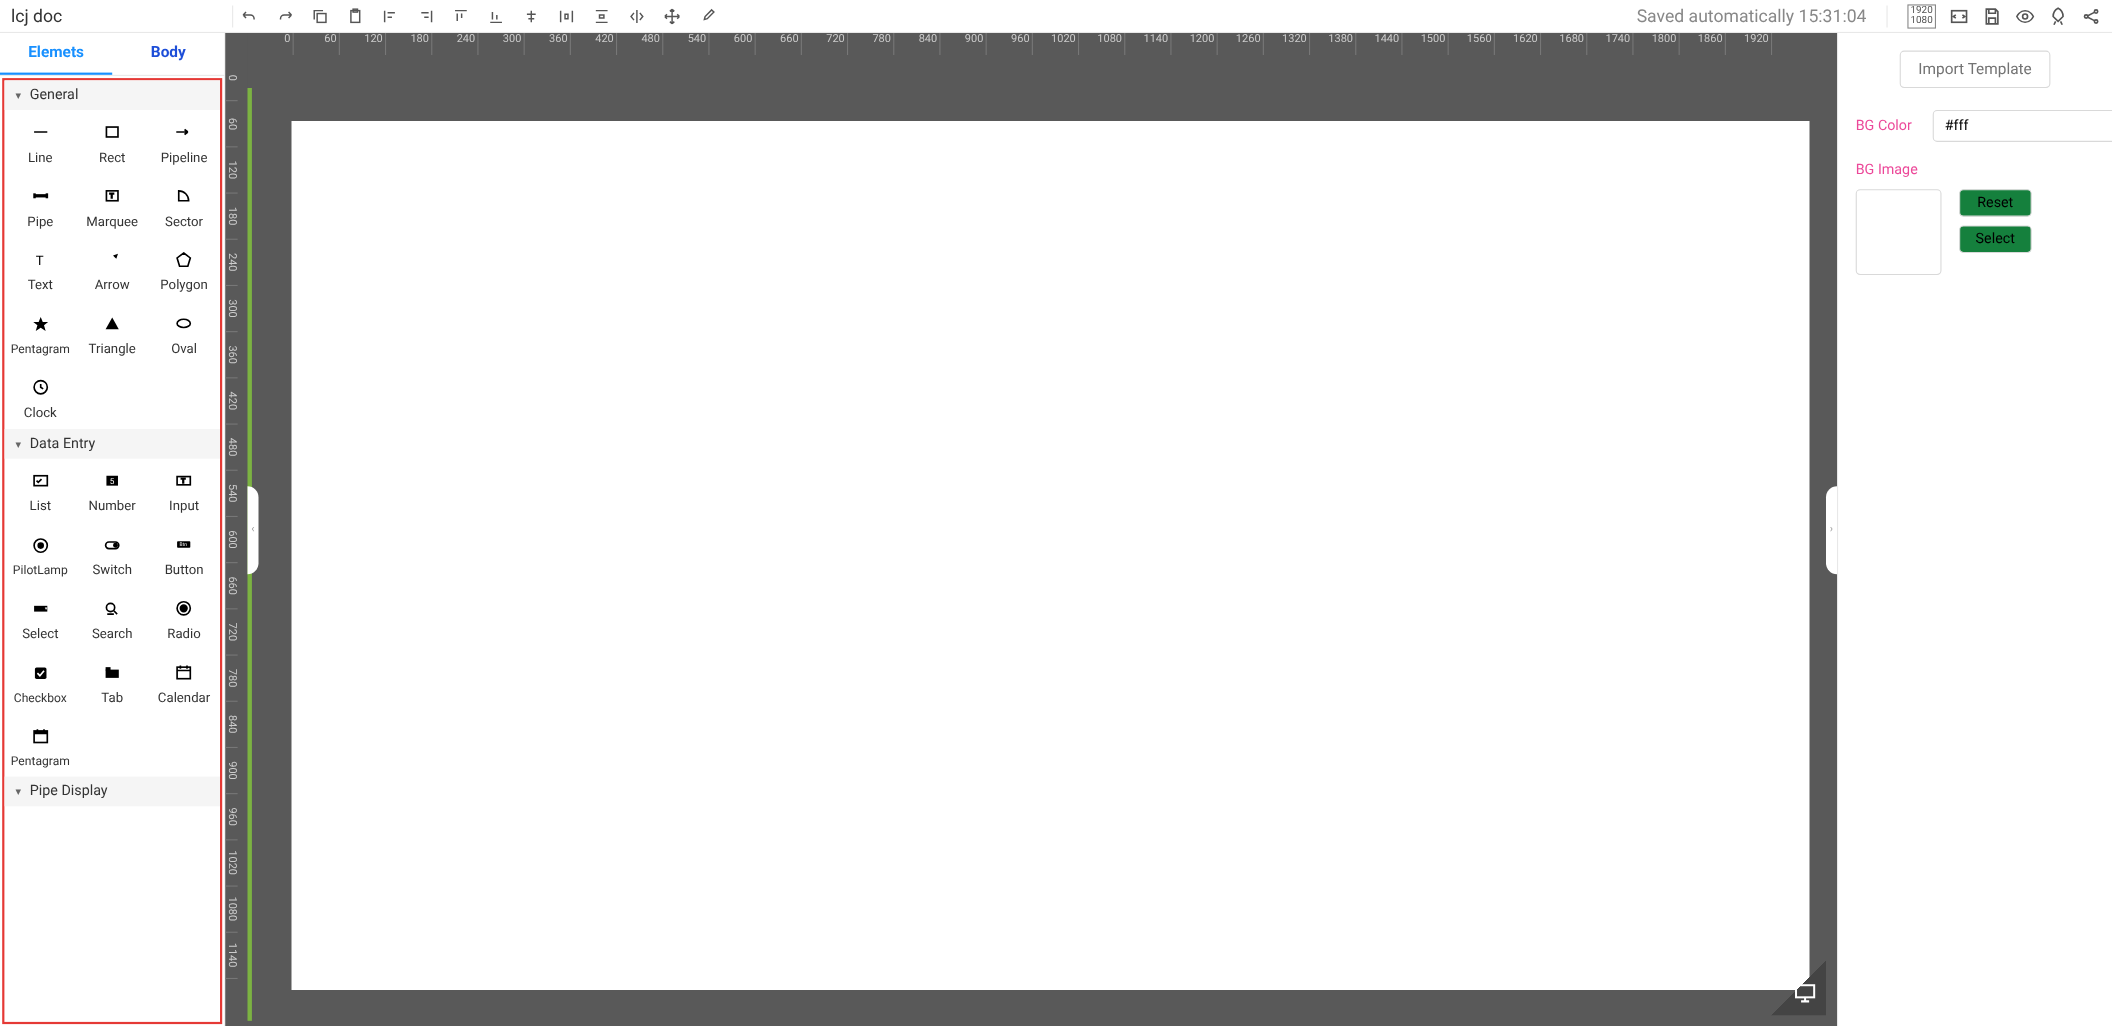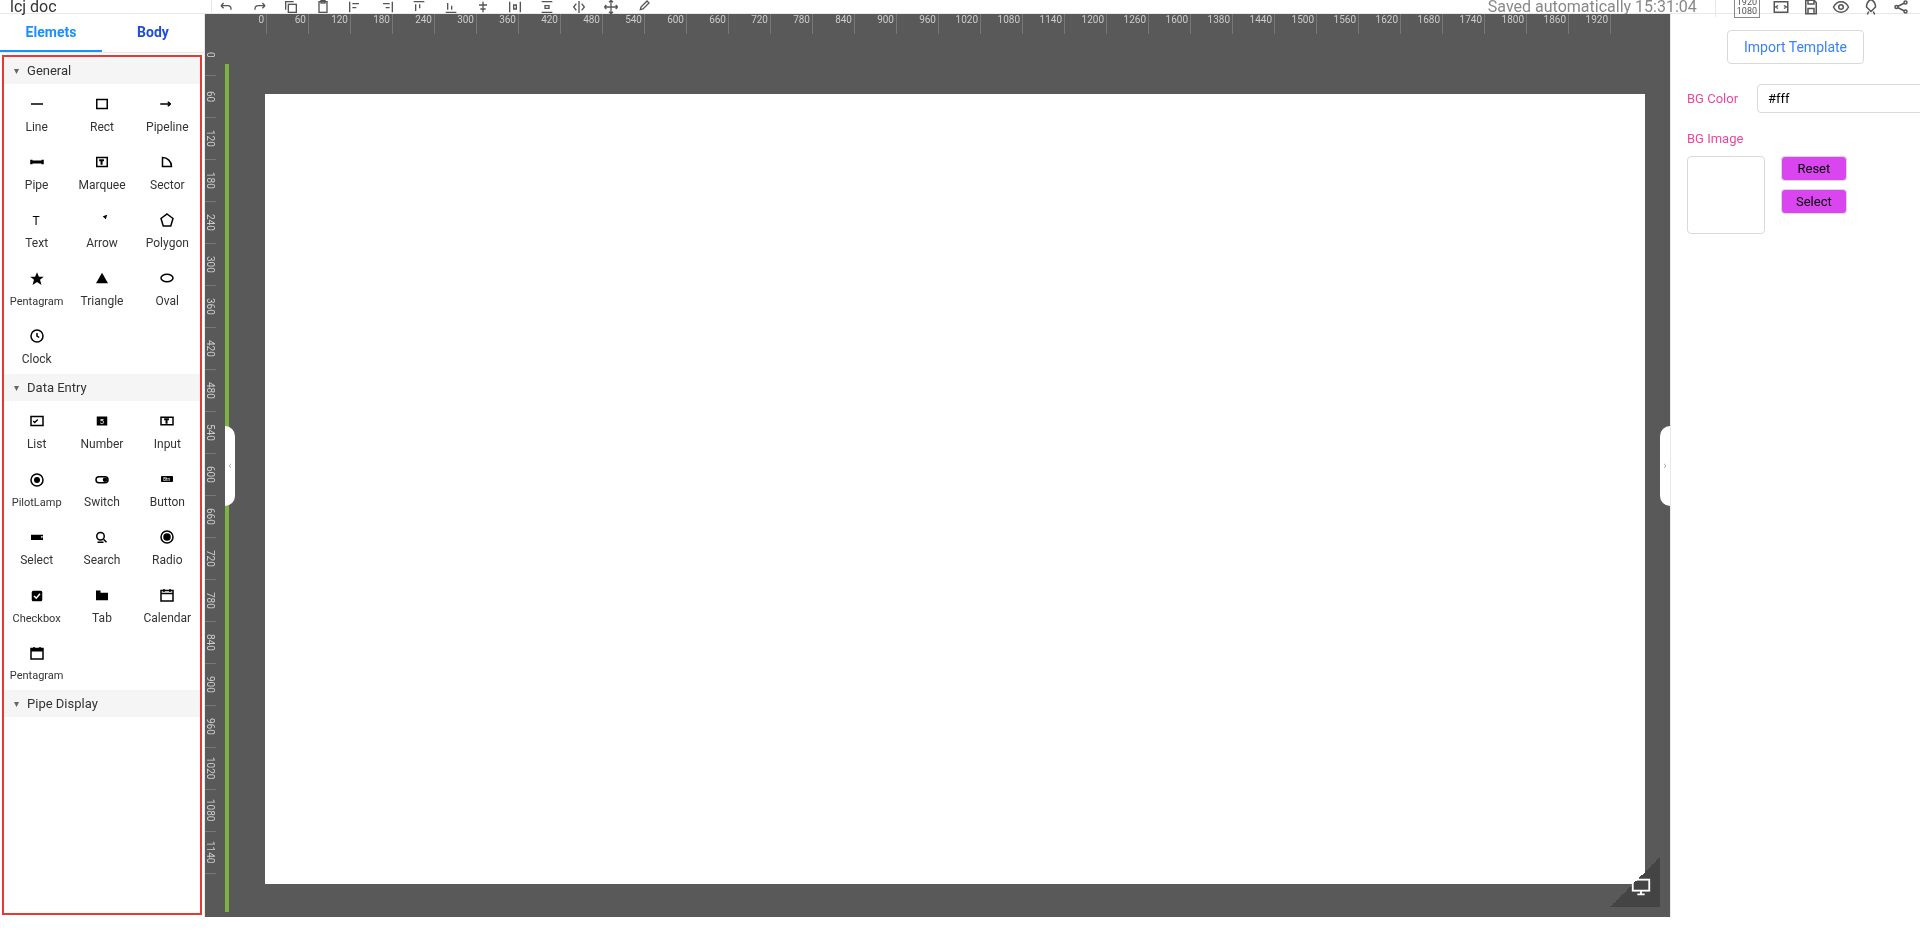--- a/index.html
+++ b/index.html
@@ -1,19 +1,19 @@
 <!DOCTYPE html>
 <html><head>
 <meta charset="utf-8">
 <style>
 * { box-sizing: border-box; margin: 0; padding: 0; font-family: -apple-system, BlinkMacSystemFont, "Segoe UI", Roboto, sans-serif; }
 body { width: 1920px; height: 933px; overflow: hidden; background: #fff; }
 
 
-.topbar { height: 14px; border-bottom: 1px solid #e8e8e8; display: flex; align-items: center; padding: 0 10px; }
+.topbar { height: 30px; border-bottom: 1px solid #e8e8e8; display: flex; align-items: center; padding: 0 10px; }
 .doc-title { font-size: 16px; color: #333; width: 195px; }
 .topbar-sep { width: 1px; height: 20px; background: #e8e8e8; margin: 0 6px; }
 .toolbar-buttons { display: flex; align-items: center; gap: 14px; }
 .toolbar-buttons .tb-btn { width: 18px; height: 18px; display: flex; align-items: center; justify-content: center; color: #555; cursor: pointer; }
 .toolbar-buttons .tb-btn svg { width: 16px; height: 16px; }
 .topbar-right { margin-left: auto; display: flex; align-items: center; gap: 12px; }
 .save-status { font-size: 16px; color: #888; }
 .topbar-right .tb-btn { width: 18px; height: 18px; display: flex; align-items: center; justify-content: center; color: #555; cursor: pointer; }
 .topbar-right .tb-btn svg { width: 18px; height: 18px; }
 .dim-badge { border: 1px solid #888; font-size: 9px; padding: 1px 2px; color: #555; line-height: 1; }
@@ -51,28 +51,28 @@
 .ruler-corner { position: absolute; top: 0; left: 0; width: 20px; height: 20px; background: #595959; }
 .green-bar { position: absolute; left: 20px; top: 50px; bottom: 5px; width: 4px; background: #7cb342; }
 .collapse-handle-left { position: absolute; left: 20px; top: 50%; transform: translateY(-50%); width: 10px; height: 80px; background: #fff; border-radius: 0 10px 10px 0; display: flex; align-items: center; justify-content: center; font-size: 10px; color: #999; cursor: pointer; }
 .canvas-white { position: absolute; left: 60px; top: 80px; width: 1380px; height: 790px; background: #fff; }
 .canvas-corner-br { position: absolute; right: 10px; bottom: 10px; width: 50px; height: 50px; background: linear-gradient(135deg, transparent 50%, #444 50%); }
 .monitor-icon { position: absolute; right: 18px; bottom: 15px; color: #fff; }
 .collapse-handle-right { position: absolute; right: 0; top: 50%; transform: translateY(-50%); width: 10px; height: 80px; background: #fff; border-radius: 10px 0 0 10px; display: flex; align-items: center; justify-content: center; font-size: 10px; color: #999; cursor: pointer; }
 
 
 .right-panel { width: 250px; border-left: 1px solid #e8e8e8; padding: 16px; }
-.right-panel .import-btn { display: block; margin: 0 auto 20px; padding: 8px 16px; border: 1px solid #d9d9d9; background: #fff; border-radius: 4px; font-size: 14px; color: #3b82f6; cursor: pointer; }
+.right-panel .import-btn { display: block; margin: 0 auto 20px; padding: 8px 16px; border: 1px solid #d9d9d9; background: #fff; border-radius: 4px; font-size: 14px; color: #737373; cursor: pointer; }
 .prop-row { display: flex; align-items: center; gap: 10px; margin-bottom: 18px; }
 .prop-label { font-size: 13px; color: #ec4899; min-width: 60px; }
 .prop-input { flex: 1; padding: 6px 10px; border: 1px solid #d9d9d9; border-radius: 4px; font-size: 13px; }
 .bg-image-row { display: flex; gap: 16px; align-items: flex-start; }
 .bg-preview { width: 78px; height: 78px; border: 1px solid #d9d9d9; border-radius: 4px; }
 .bg-buttons { display: flex; flex-direction: column; gap: 8px; }
-.bg-buttons button { padding: 4px 14px; border: 1px solid #d9d9d9; background: #d946ef; border-radius: 4px; font-size: 13px; cursor: pointer; }
+.bg-buttons button { padding: 4px 14px; border: 1px solid #d9d9d9; background: #15803d; border-radius: 4px; font-size: 13px; cursor: pointer; }
 
 input::placeholder { color: #bbb; }
 </style>
 </head>
 <body>
 
 <div class="topbar">
   <div class="doc-title">lcj doc</div>
   <div class="topbar-sep"></div>
   <div class="toolbar-buttons">
@@ -460,21 +460,21 @@
         <div>720</div>
         <div>780</div>
         <div>840</div>
         <div>900</div>
         <div>960</div>
         <div>1020</div>
         <div>1080</div>
         <div>1140</div>
         <div>1200</div>
         <div>1260</div>
-        <div>1600</div>
+        <div>1320</div>
         <div>1380</div>
         <div>1440</div>
         <div>1500</div>
         <div>1560</div>
         <div>1620</div>
         <div>1680</div>
         <div>1740</div>
         <div>1800</div>
         <div>1860</div>
         <div>1920</div>

